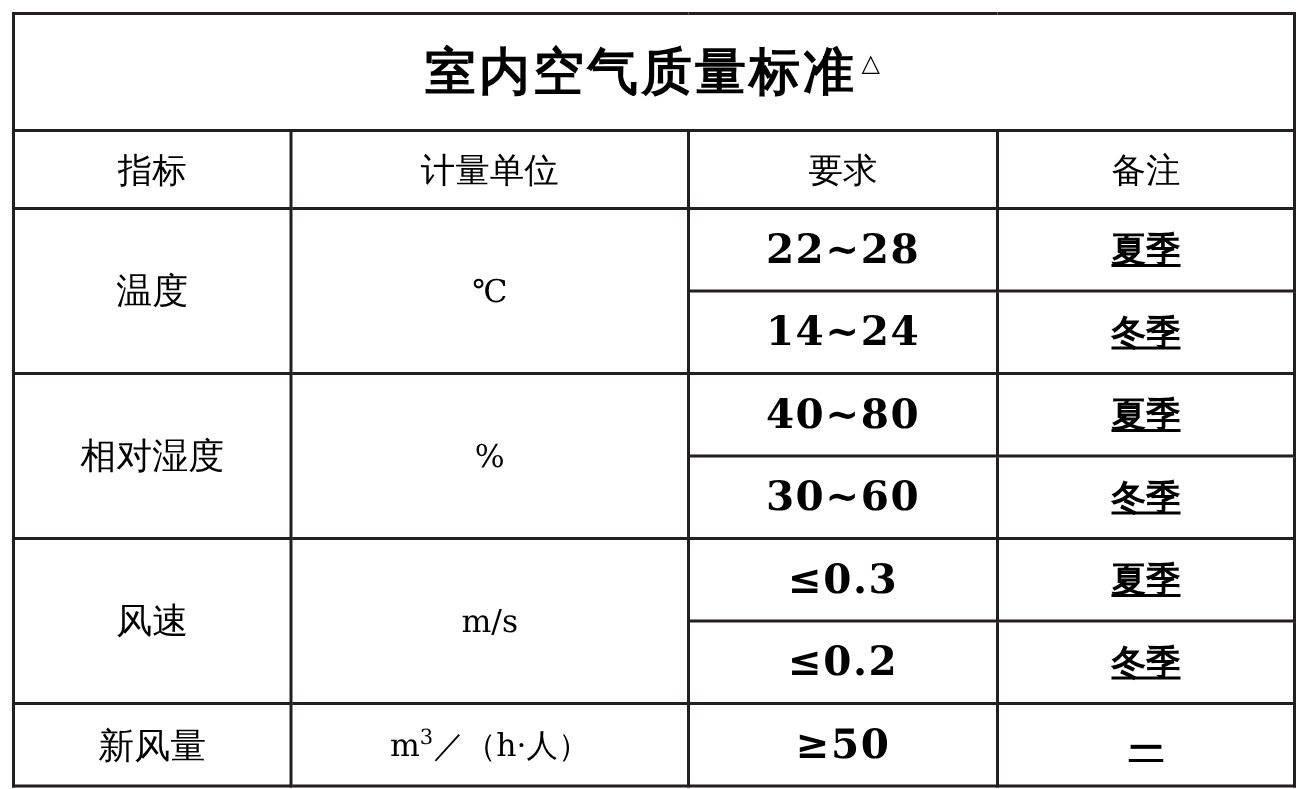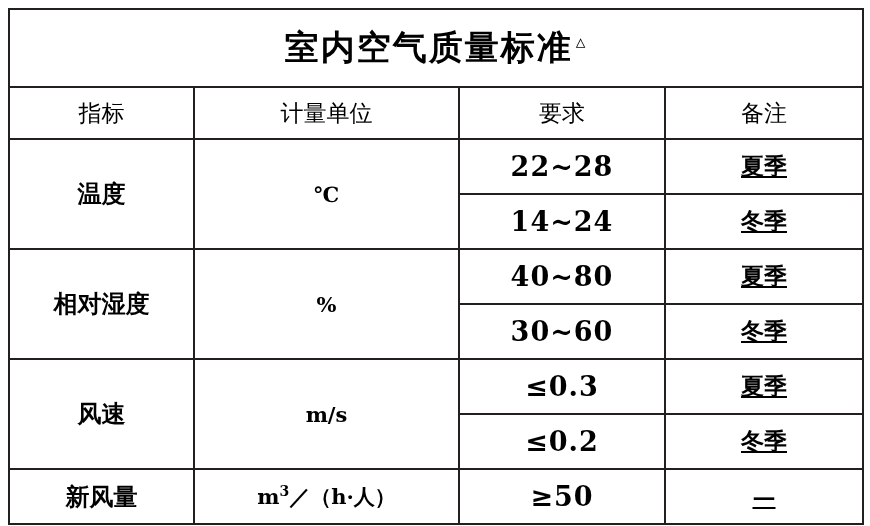--- a/index.html
+++ b/index.html
@@ -31,42 +31,42 @@
     border: 2px solid #231f20;
     text-align: center;
     vertical-align: middle;
     padding: 0;
   }
   .title-cell {
     height: 76px;
     font-size: 34px;
     font-weight: bold;
     letter-spacing: 2px;
-    font-family: Liberation Mono, monospace;
+    font-family: Liberation Sans, sans-serif;
     margin-top: 16px;
   }
   .title-inner {
     display: inline-block;
     position: relative;
   }
   .title-mark {
     font-size: 16px;
     vertical-align: super;
     font-weight: normal;
     margin-left: 3px;
   }
   .head-cell {
     height: 50px;
     font-size: 23px;
     font-weight: normal;
     font-family: "DejaVu Serif", "Liberation Serif", serif;
   }
   .param-cell, .unit-cell {
     font-size: 24px;
-    font-weight: bold;
+    font-weight: normal;
     font-family: "DejaVu Serif", "Liberation Serif", serif;
   }
   .unit-cell {
     font-size: 21px;
   }
   .val-cell {
     height: 53px;
     font-size: 27px;
     font-weight: bold;
     font-family: "DejaVu Serif", "Liberation Serif", serif;

